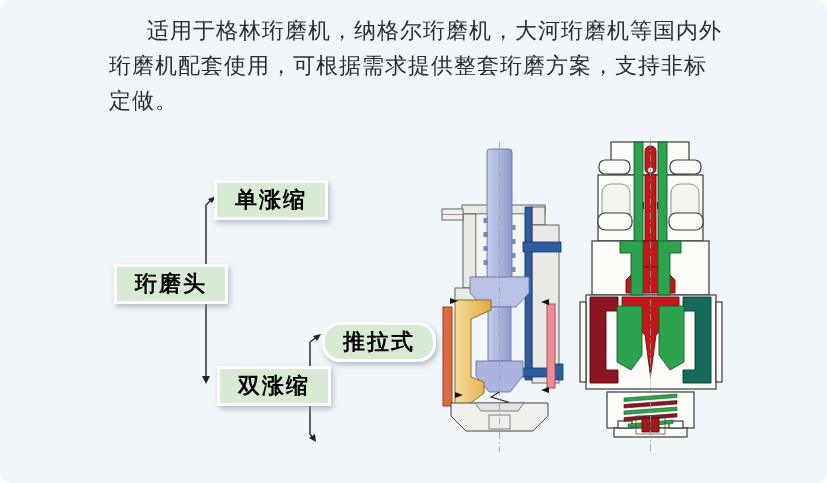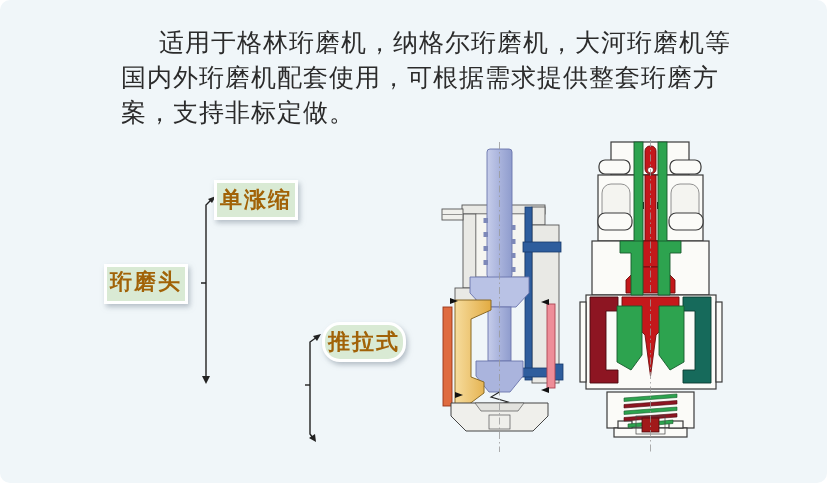--- a/index.html
+++ b/index.html
@@ -3,31 +3,31 @@
 <meta charset="utf-8">
 <style>
   html,body{margin:0;padding:0;background:#ffffff;}
   .page{
     position:relative;width:827px;height:483px;overflow:hidden;
     background:#f0f6f9;border-radius:10px;
     font-family:"Liberation Sans",sans-serif;
   }
   .intro{
     position:absolute;left:109px;top:13px;width:614px;
-    font-size:25px;line-height:35px;letter-spacing:1px;
-    color:#2b2b2b;font-weight:500;text-indent:38px;margin:12px;
+    font-size:22px;line-height:35px;letter-spacing:1px;
+    color:#2b2b2b;font-weight:500;text-indent:38px;margin:0;
   }
   .node{
     position:absolute;box-sizing:border-box;
     background:#d9ead4;border:3px solid #ffffff;
     box-shadow:2px 3px 5px rgba(135,148,160,.55);
-    color:#a16207;font-weight:700;font-size:22px;line-height:1;
-    letter-spacing:2px;padding:6px 3px;white-space:nowrap;
+    color:#000000;font-weight:700;font-size:22px;line-height:1;
+    letter-spacing:2px;padding:6px 18px;white-space:nowrap;
   }
-  .n-root{left:104px;top:264px;font-family:Liberation Mono, monospace;}
+  .n-root{left:114px;top:264px;}
   .n-single{left:214px;top:180px;}
   .n-double{left:217px;top:366px;}
   .n-pushpull{left:322px;top:322px;border-radius:18px;}
   .n-doublepush{left:322px;top:419px;}
   svg{position:absolute;display:block;}
   .connector-layer{left:0;top:0;pointer-events:none;}
   .diag-left{left:437px;top:140px;}
   .diag-right{left:578px;top:140px;}
 </style>
 </head>
@@ -49,20 +49,21 @@
     <g fill="#222">
       <polygon points="216,196 208,199 212,203"></polygon>
       <polygon points="206,384 202,376 210,376"></polygon>
       <polygon points="321,334 313,336 317,341"></polygon>
       <polygon points="316,442 309,438 315,434"></polygon>
     </g>
   </svg>
 
   <div class="node n-root">珩磨头</div>
   <div class="node n-single">单涨缩</div>
+  <div class="node n-double">双涨缩</div>
   <div class="node n-pushpull">推拉式</div>
 
   <svg class="diag-left" width="130" height="315" viewBox="0 0 130 315">
     <defs>
       <linearGradient id="gold" x1="0" y1="0" x2="1" y2="0">
         <stop offset="0" stop-color="#f6dc9d"></stop>
           <stop offset="1" stop-color="#e2ab42"></stop>
       </linearGradient>
       <linearGradient id="shaftg" x1="0" y1="0" x2="1" y2="0">
         <stop offset="0" stop-color="#c6cdea"></stop>

